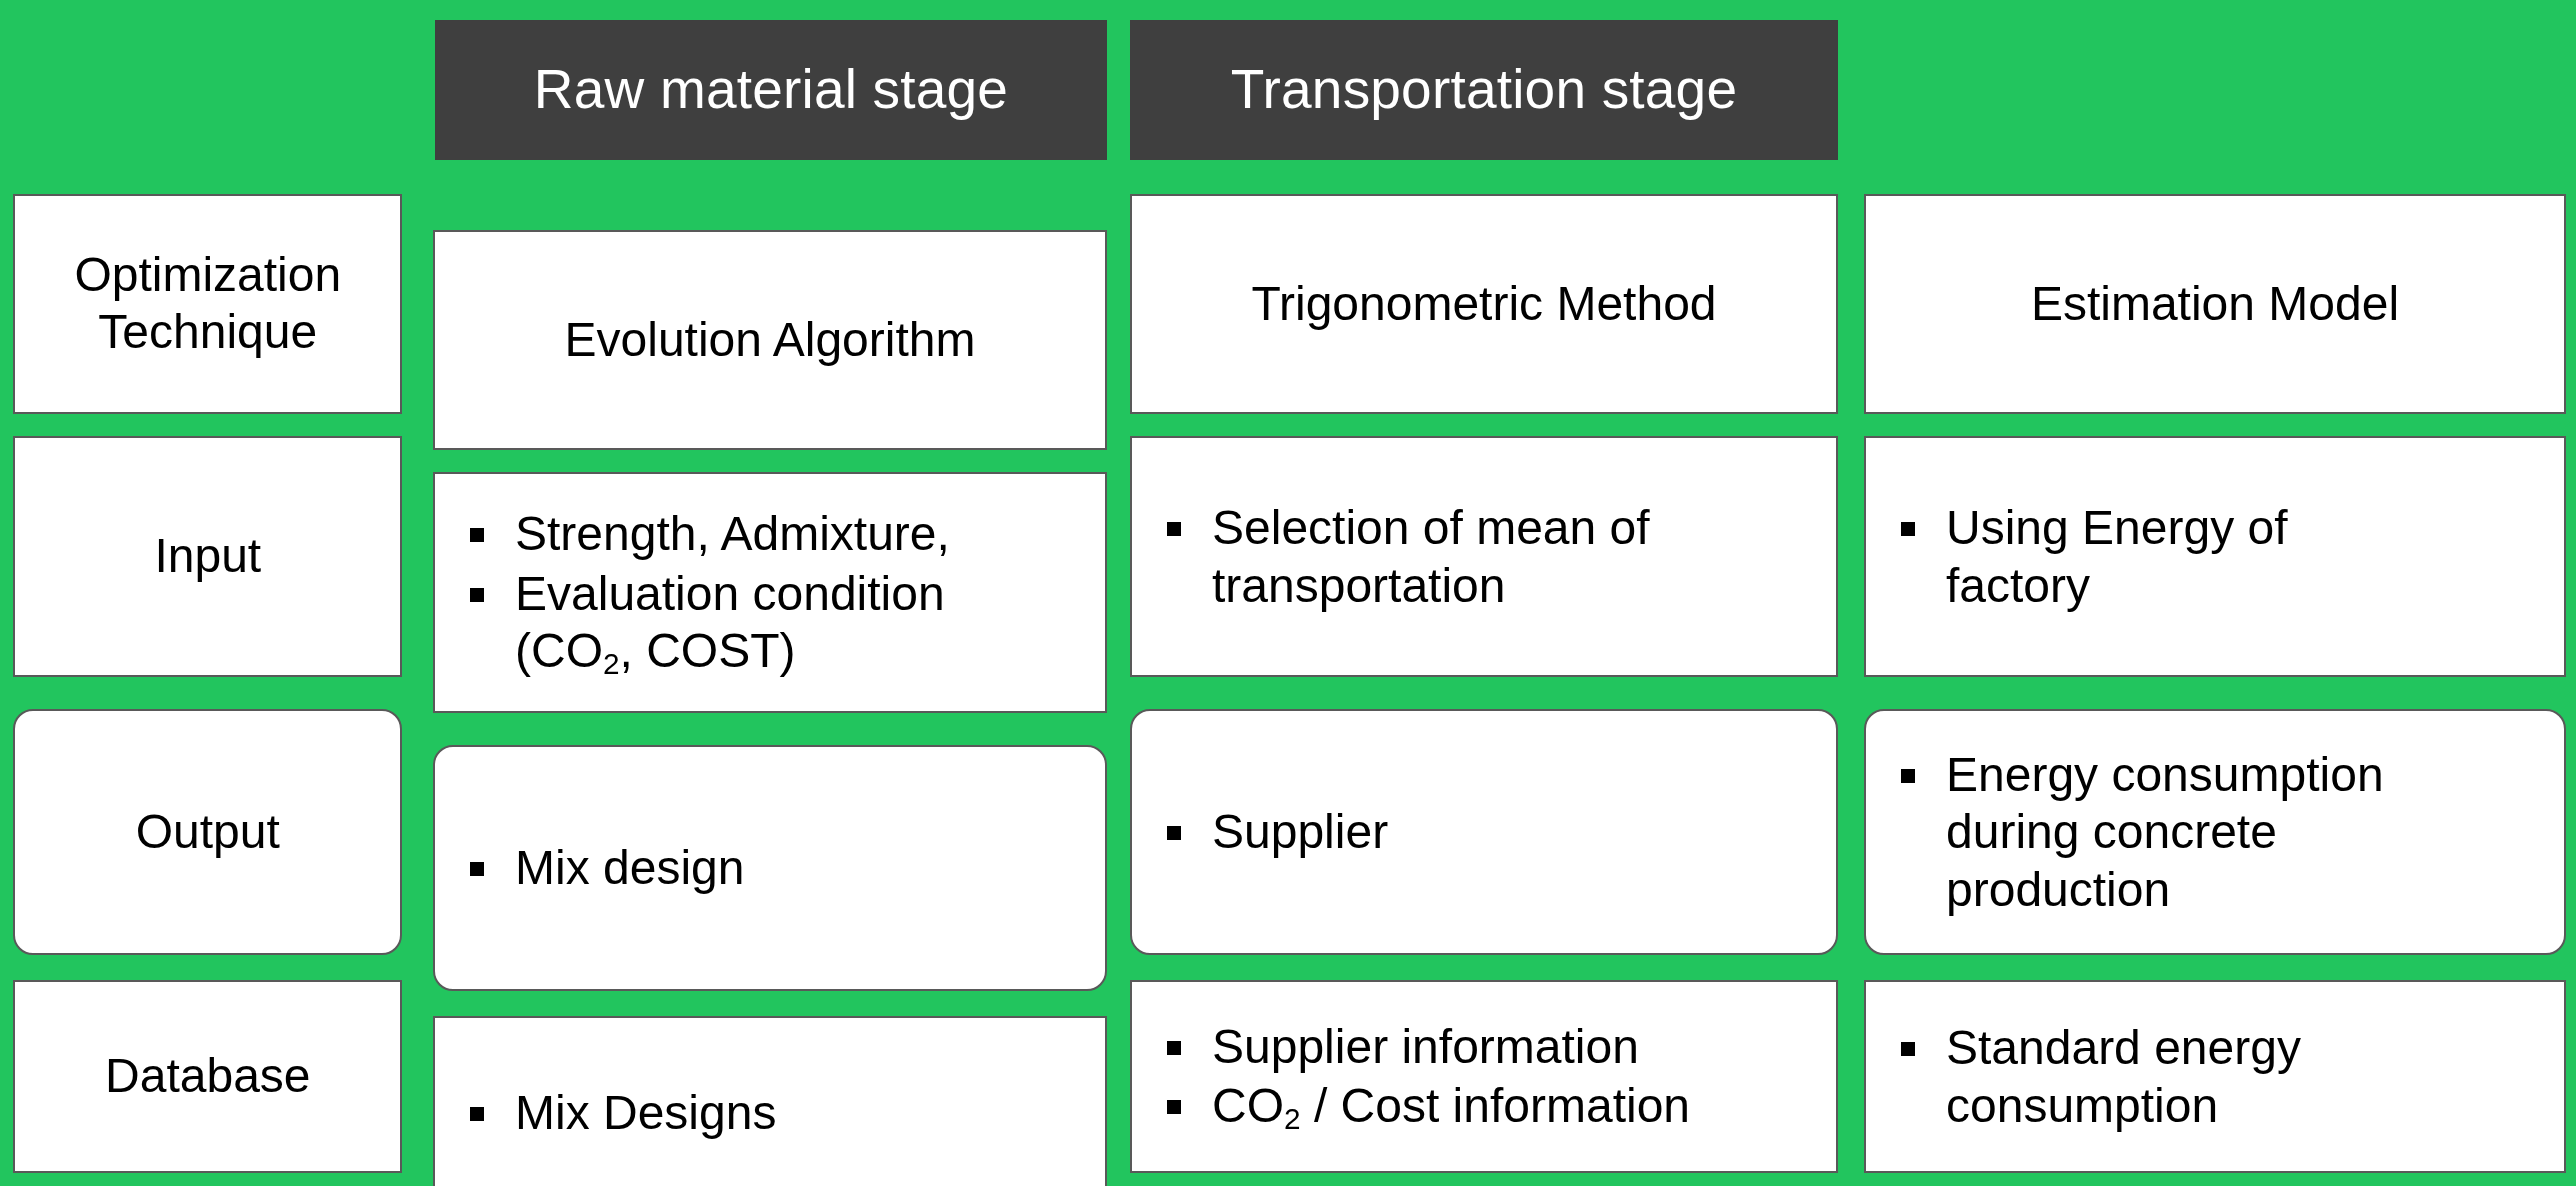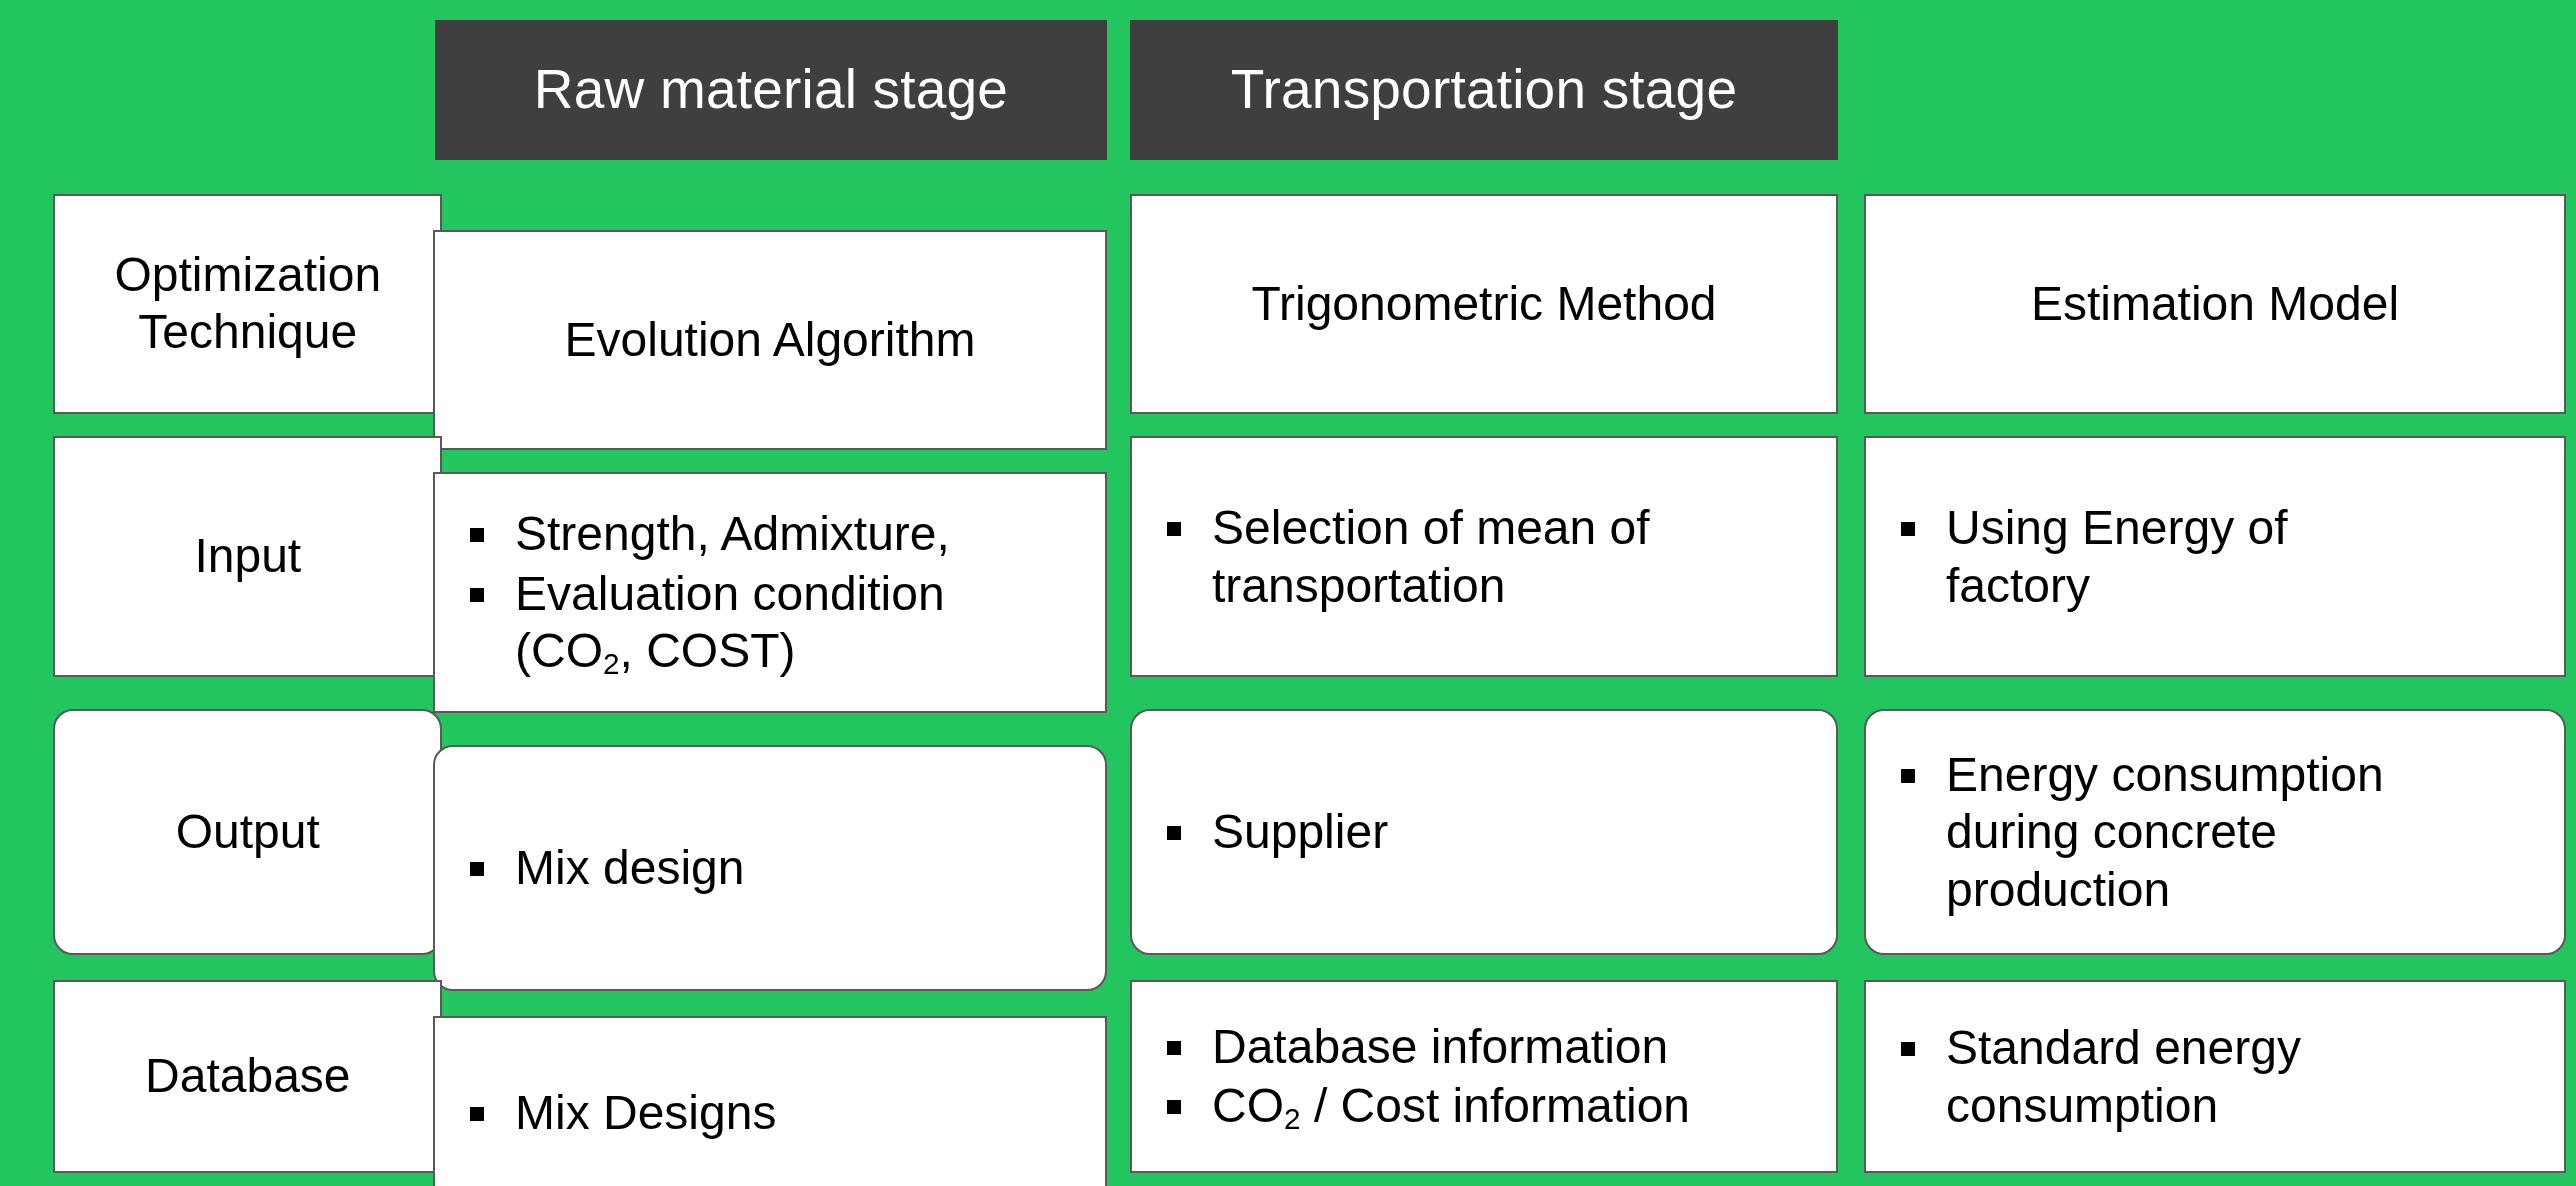--- a/index.html
+++ b/index.html
@@ -61,21 +61,20 @@
 
   
   .cell.label {
     display: flex;
     align-items: center;
     justify-content: center;
     text-align: center;
     font-size: 48px;
     line-height: 1.18;
     padding: 4px 7px;
-    margin-left: 40px;
   }
   .cell.label .lbl-txt { display: block; }
 
   
   .cell.centered {
     display: flex;
     align-items: center;
     justify-content: center;
     text-align: center;
     font-size: 48px;
@@ -228,21 +227,21 @@
       <li>
         <span class="bullet"></span>
         <span>Mix Designs</span>
       </li>
     </ul>
   </div>
   <div class="cell bullets col-2 row-4">
     <ul class="blist">
       <li>
         <span class="bullet"></span>
-        <span>Database information</span>
+        <span>Supplier information</span>
       </li>
       <li>
         <span class="bullet"></span>
         <span>CO<sub>2</sub> / Cost information</span>
       </li>
     </ul>
   </div>
   <div class="cell bullets col-3 row-4">
     <ul class="blist">
       <li>

